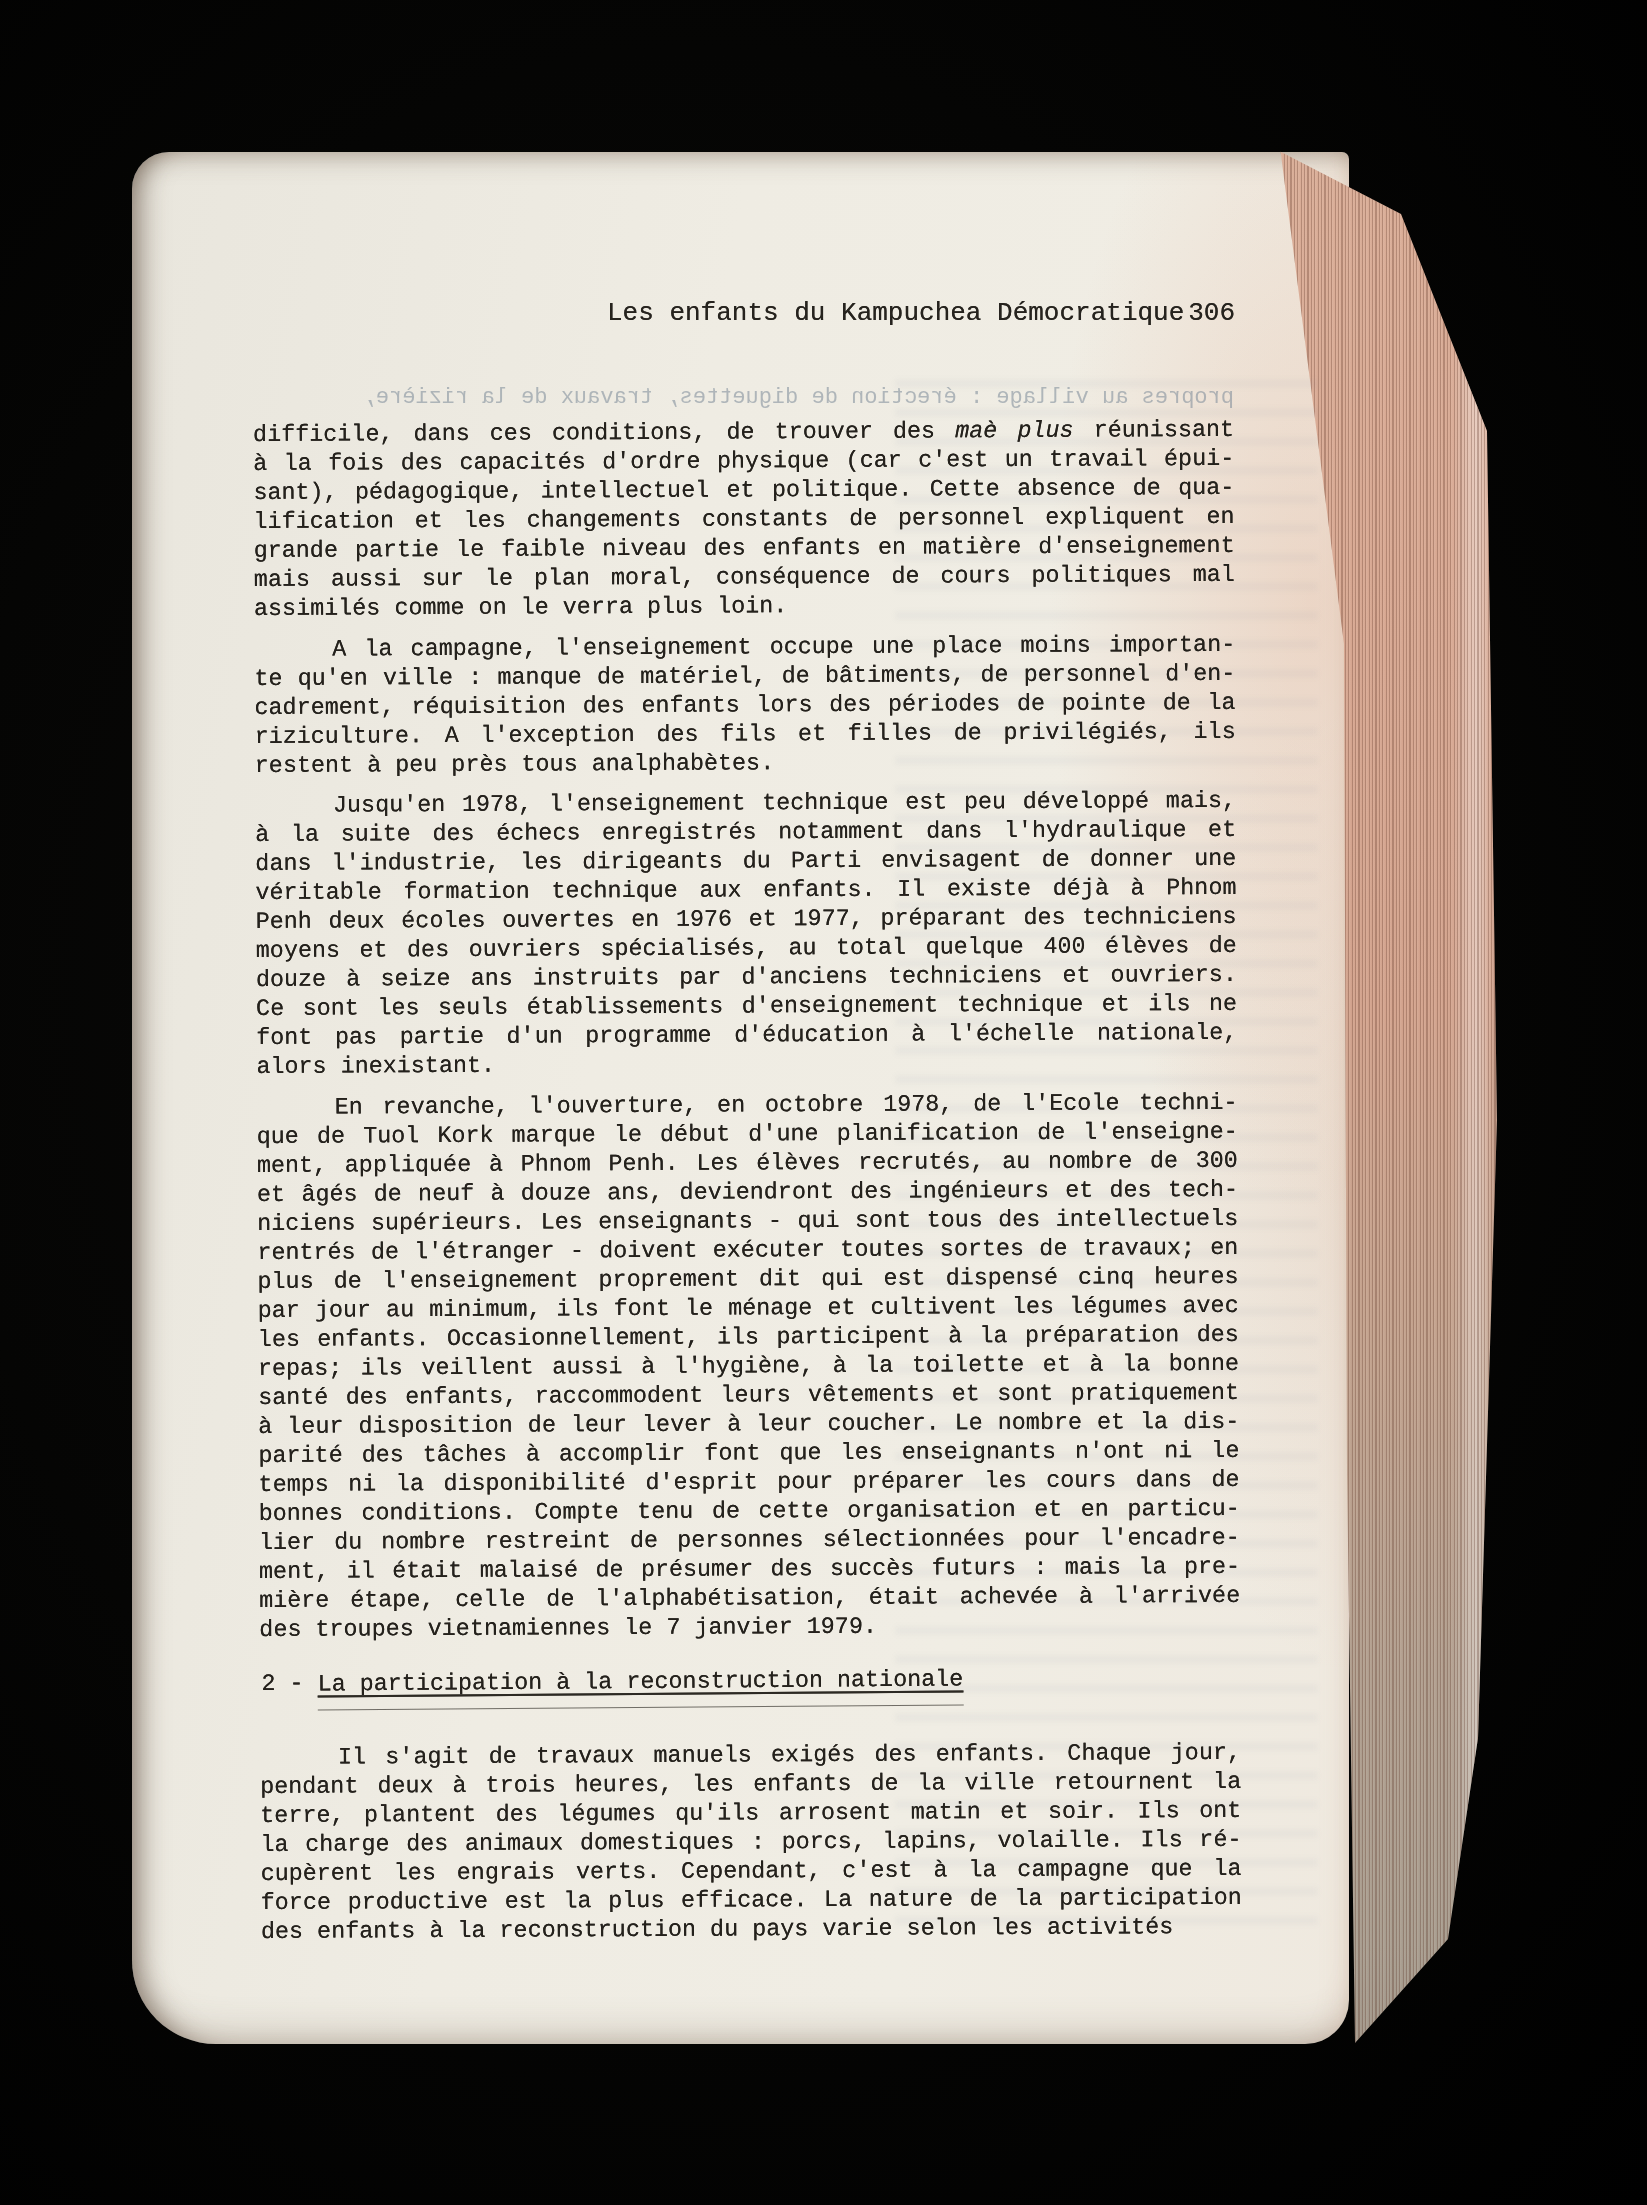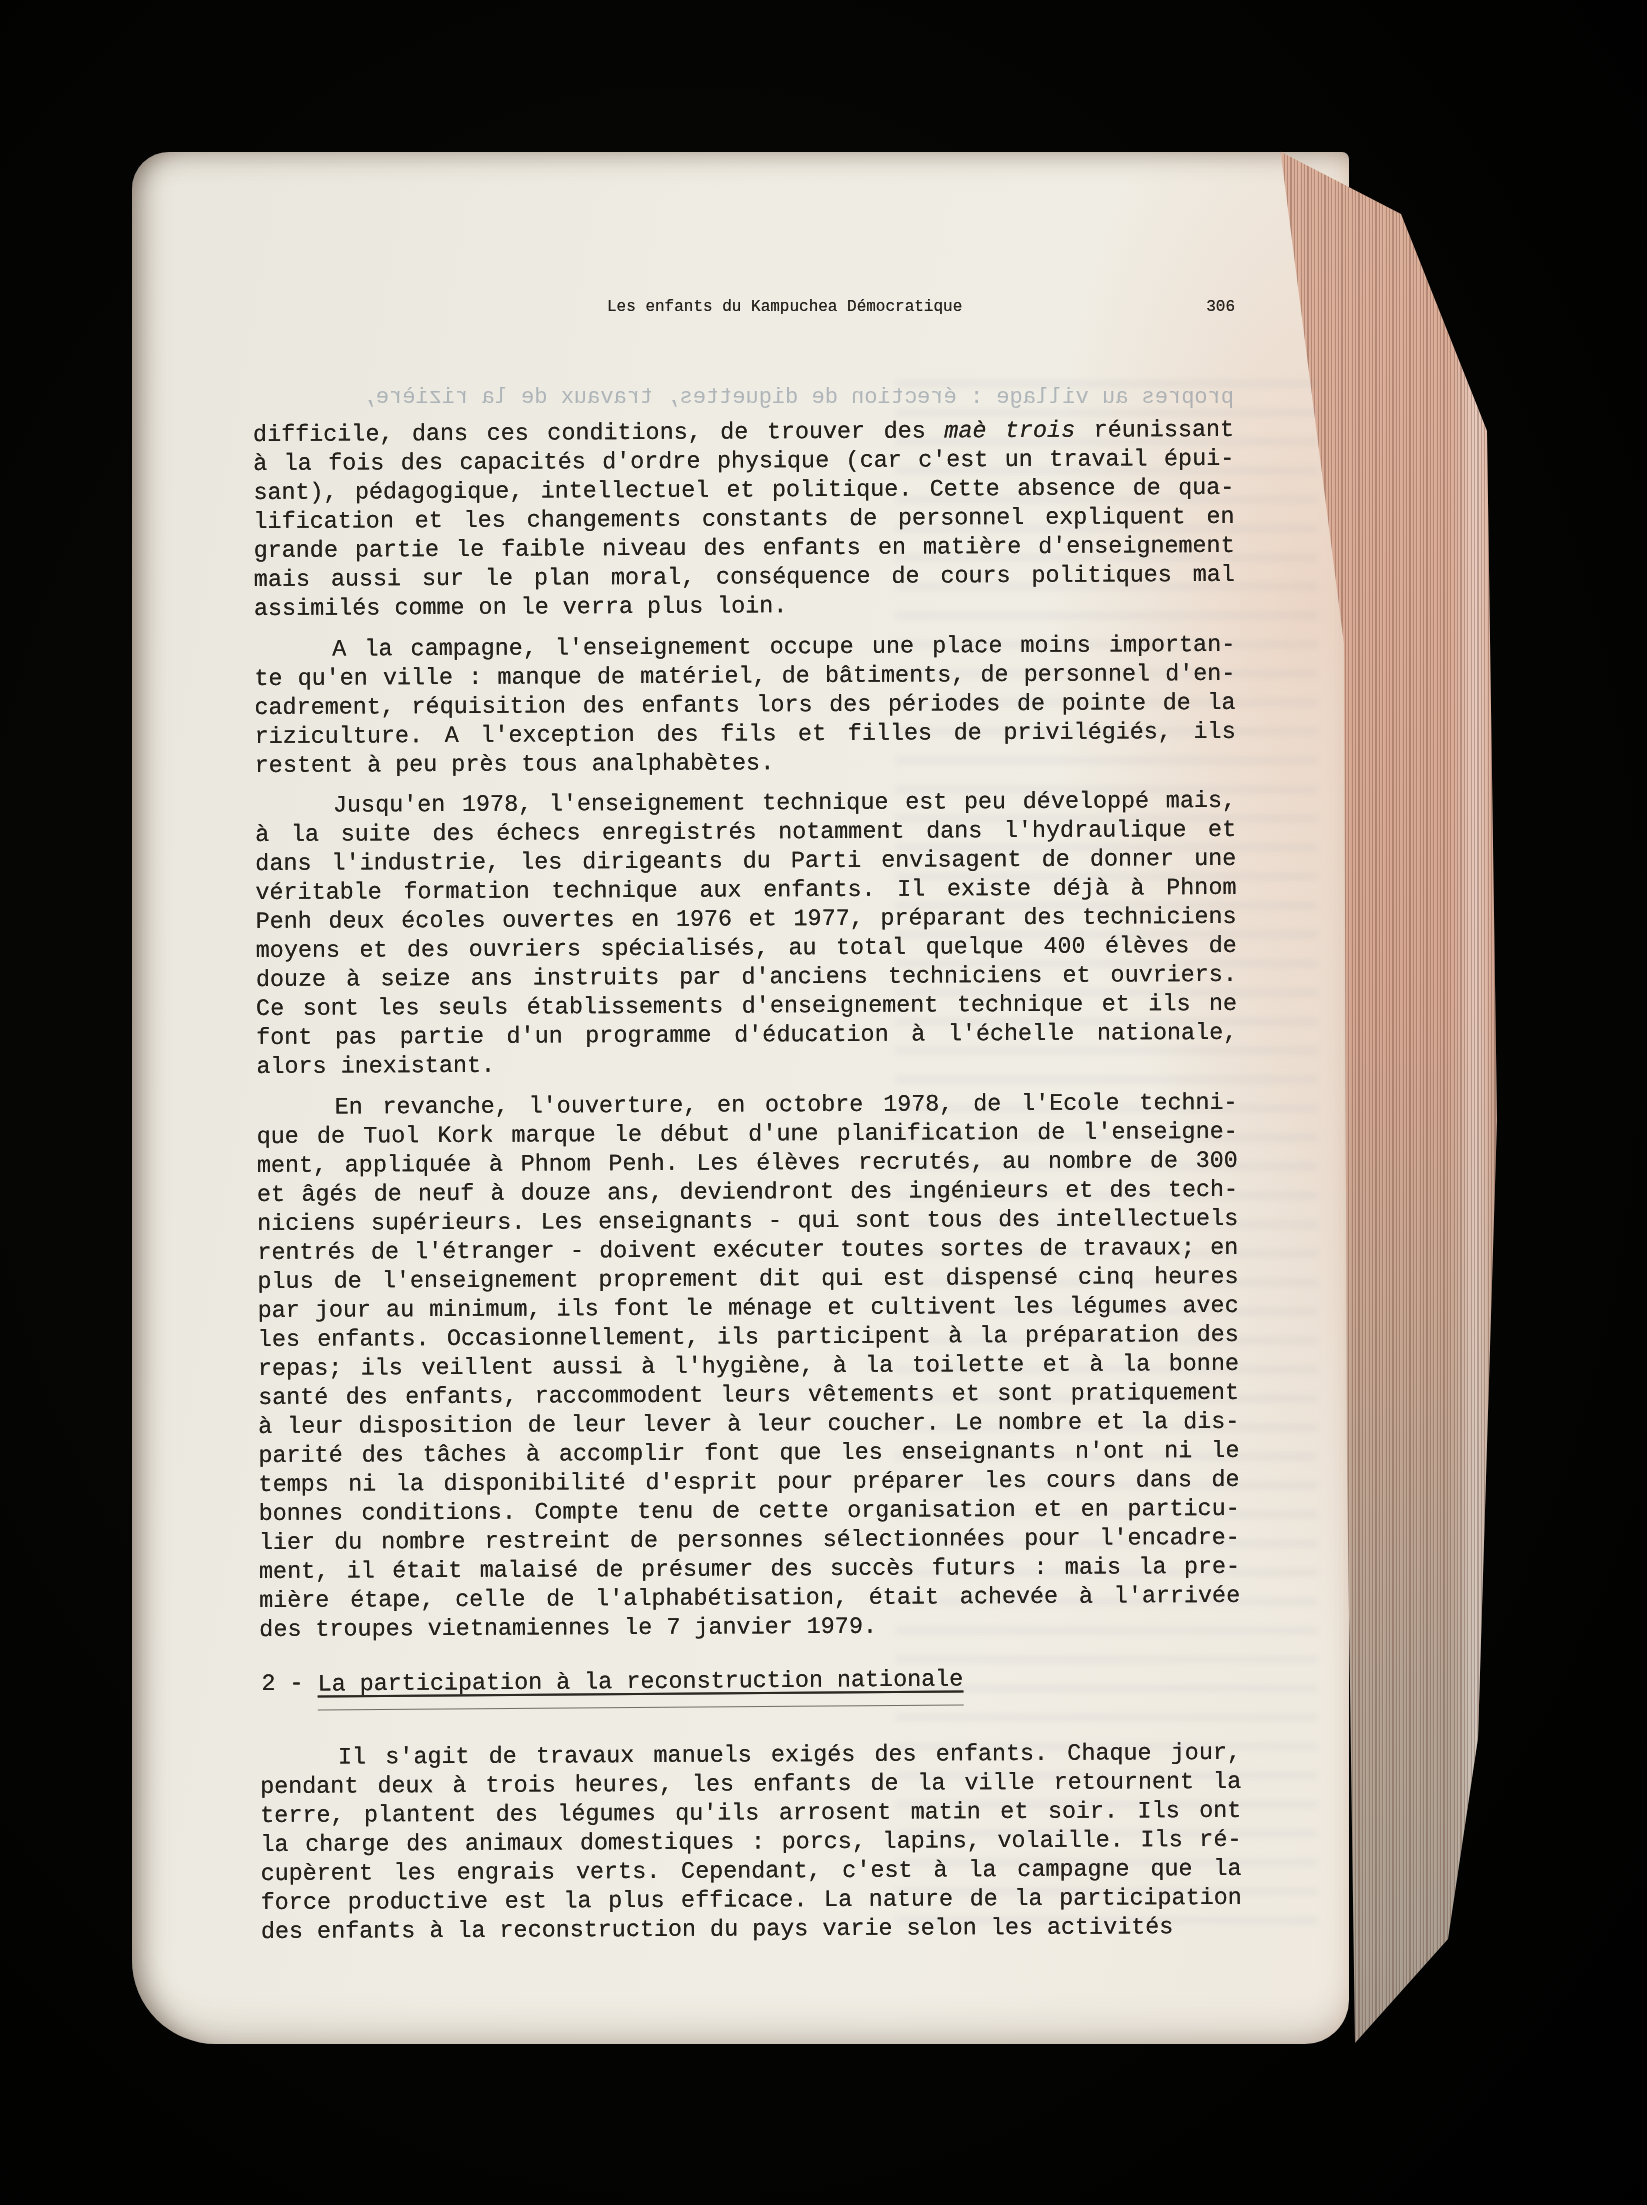--- a/index.html
+++ b/index.html
@@ -17,21 +17,21 @@
       inset 0 23px 26.5px -19.4px rgba(95,75,58,0.38),
       inset 0 -32px 39px -26.5px rgba(100,78,60,0.32),
       inset -19.4px 0 34px -25px rgba(195,125,92,0.28);}
   .fore-edge{position:absolute;left:1270px;top:150px;width:238px;height:1906px;
     clip-path:polygon(10.6px 1.8px,131px 64px,217px 281px,227px 970px,208px 1588px,178px 1789px,85px 1893px,77px 1323px,74px 494px);
     background:
       repeating-linear-gradient(90deg, rgba(96,58,44,0.30) 0px, rgba(96,58,44,0.30) 1.1px, rgba(255,240,230,0.10) 1.1px, rgba(255,240,230,0) 3.4px),
       linear-gradient(90deg, rgba(255,255,255,0) 0%, rgba(255,255,255,0) 76%, rgba(255,255,255,0.40) 87%, rgba(255,255,255,0.05) 93%, rgba(0,0,0,0.28) 100%),
       linear-gradient(178deg, #d9ad97 0%, #d7a791 22%, #d2a28c 45%, #c2a18c 62%, #b09e8e 80%, #a79c8e 94%, #a09588 100%);}
   .header-row{position:absolute;left:607px;top:298px;width:628px;display:flex;
-    justify-content:space-between;font-size:16px;color:#26231e;
+    justify-content:space-between;font-size:26px;color:#26231e;
     text-shadow:0 0 0.4px rgba(38,35,30,0.85);}
   .ghost-line{position:absolute;left:253px;top:385px;width:981px;font-size:22px;
     transform:scaleX(-1);color:rgba(122,136,152,0.55);filter:blur(0.7px);
     white-space:nowrap;}
   .ghost-smudges{position:absolute;left:895px;top:379px;width:423px;height:1553px;
     background:repeating-linear-gradient(180deg, rgba(115,130,148,0.10) 0 8.8px, rgba(115,130,148,0) 8.8px 29px);
     filter:blur(2.6px);opacity:0.55;}
   .body-text{position:absolute;left:253px;top:421px;width:981px;
     font-size:23.4px;line-height:29px;color:#24211c;
     text-shadow:0 0 0.4px rgba(36,33,28,0.9);
@@ -58,21 +58,21 @@
   <div class="ghost-smudges"></div>
   <div class="ghost-line">propres au village : érection de diguettes, travaux de la rizière,</div>
 
   <div class="header-row">
     <span>Les enfants du Kampuchea Démocratique</span>
     <span>306</span>
   </div>
 
   <div class="body-text">
       <div class="paragraph">
-        <div class="line">difficile, dans ces conditions, de trouver des <em>maè trois</em> réunissant</div>
+        <div class="line">difficile, dans ces conditions, de trouver des <em>maè plus</em> réunissant</div>
         <div class="line">à la fois des capacités d'ordre physique (car c'est un travail épui-</div>
         <div class="line">sant), pédagogique, intellectuel et politique. Cette absence de qua-</div>
         <div class="line">lification et les changements constants de personnel expliquent en</div>
         <div class="line">grande partie le faible niveau des enfants en matière d'enseignement</div>
         <div class="line">mais aussi sur le plan moral, conséquence de cours politiques mal</div>
         <div class="line last">assimilés comme on le verra plus loin.</div>
       </div>
       <div class="paragraph">
         <div class="line indent">A la campagne, l'enseignement occupe une place moins importan-</div>
         <div class="line">te qu'en ville : manque de matériel, de bâtiments, de personnel d'en-</div>

